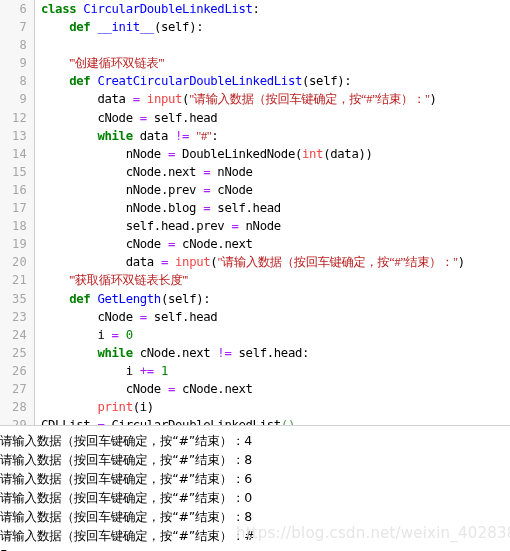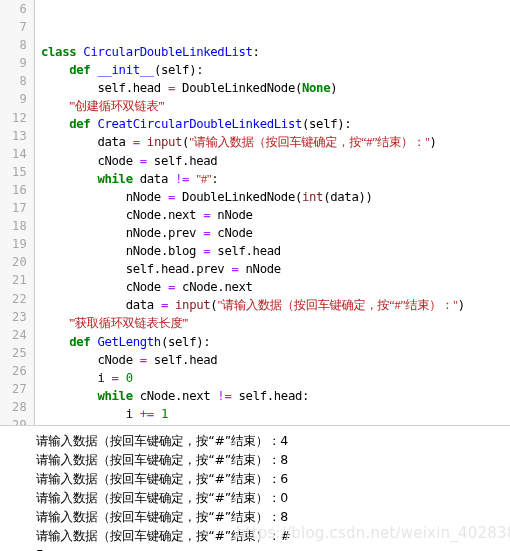--- a/index.html
+++ b/index.html
@@ -71,26 +71,25 @@
 
   .codetext {
     position: absolute;
     left: 41px;
     top: 0;
     font-family: "DejaVu Sans Mono", monospace;
     font-size: 12.3px;
     color: #000000;
     white-space: pre;
     letter-spacing: -0.35px;
-    margin-top: 43px;
   }
 
   
   .kw      { color: #008000; font-weight: bold; }   
-  .bi      { color: #7f1d1d; }                      
+  .bi      { color: #ef4444; }                      
   .fn      { color: #0000ff; }                      
   .str     { color: #ba2121; font-family: Liberation Serif, serif; }                      
   .op      { color: #aa22ff; }                      
   .num     { color: #008000; }                      
   .paren-g { color: #4a9e4a; }                      
   .plain   { color: #000000; }
 
   
   #pane-divider {
     position: absolute;
@@ -108,27 +107,26 @@
     top: 426px;
     width: 510px;
     height: 125px;
     background: #ffffff;
   }
 
   .console-row {
     position: relative;
     height: 19px;
     line-height: 19px;
-    padding-left: 12px;
+    padding-left: 0;
     white-space: pre;
     font-family: "DejaVu Sans", sans-serif;
     font-size: 12.5px;
     color: #000000;
     letter-spacing: -0.2px;
-    margin-left: 24px;
   }
   #console-pad { height: 5px; }
 
   
   #watermark {
     position: absolute;
     left: 236px;
     top: 524px;
     font-family: "DejaVu Sans", sans-serif;
     font-size: 15px;
@@ -140,35 +138,35 @@
 </style>
 </head>
 <body>
 
 <div id="editor">
   <div id="gutter-bg"></div>
   <div id="gutter-rule"></div>
   <div id="code-lines">
       <div class="code-row"><span class="lineno">6</span><span class="codetext"><span class="kw">class </span><span class="fn">CircularDoubleLinkedList</span><span class="plain">:</span></span></div>
       <div class="code-row"><span class="lineno">7</span><span class="codetext"><span class="plain">    </span><span class="kw">def </span><span class="fn">__init__</span><span class="plain">(self):</span></span></div>
-      <div class="code-row"><span class="lineno">8</span><span class="codetext"><span class="plain">        self.head </span><span class="op">=</span><span class="plain"> DoubleLinkedNode(</span><span class="kw">None</span><span class="plain">)</span></span></div>
+      <div class="code-row"><span class="lineno">8</span></div>
       <div class="code-row"><span class="lineno">9</span><span class="codetext"><span class="plain">    </span><span class="str">'''创建循环双链表'''</span></span></div>
       <div class="code-row"><span class="lineno">8</span><span class="codetext"><span class="plain">    </span><span class="kw">def </span><span class="fn">CreatCircularDoubleLinkedList</span><span class="plain">(self):</span></span></div>
       <div class="code-row"><span class="lineno">9</span><span class="codetext"><span class="plain">        data </span><span class="op">=</span><span class="plain"> </span><span class="bi">input</span><span class="plain">(</span><span class="str">"请输入数据（按回车键确定，按“#”结束）："</span><span class="plain">)</span></span></div>
       <div class="code-row"><span class="lineno">12</span><span class="codetext"><span class="plain">        cNode </span><span class="op">=</span><span class="plain"> self.head</span></span></div>
       <div class="code-row"><span class="lineno">13</span><span class="codetext"><span class="plain">        </span><span class="kw">while </span><span class="plain">data </span><span class="op">!=</span><span class="plain"> </span><span class="str">"#"</span><span class="plain">:</span></span></div>
       <div class="code-row"><span class="lineno">14</span><span class="codetext"><span class="plain">            nNode </span><span class="op">=</span><span class="plain"> DoubleLinkedNode(</span><span class="bi">int</span><span class="plain">(data))</span></span></div>
       <div class="code-row"><span class="lineno">15</span><span class="codetext"><span class="plain">            cNode.next </span><span class="op">=</span><span class="plain"> nNode</span></span></div>
       <div class="code-row"><span class="lineno">16</span><span class="codetext"><span class="plain">            nNode.prev </span><span class="op">=</span><span class="plain"> cNode</span></span></div>
       <div class="code-row"><span class="lineno">17</span><span class="codetext"><span class="plain">            nNode.blog </span><span class="op">=</span><span class="plain"> self.head</span></span></div>
       <div class="code-row"><span class="lineno">18</span><span class="codetext"><span class="plain">            self.head.prev </span><span class="op">=</span><span class="plain"> nNode</span></span></div>
       <div class="code-row"><span class="lineno">19</span><span class="codetext"><span class="plain">            cNode </span><span class="op">=</span><span class="plain"> cNode.next</span></span></div>
       <div class="code-row"><span class="lineno">20</span><span class="codetext"><span class="plain">            data </span><span class="op">=</span><span class="plain"> </span><span class="bi">input</span><span class="plain">(</span><span class="str">"请输入数据（按回车键确定，按“#”结束）："</span><span class="plain">)</span></span></div>
       <div class="code-row"><span class="lineno">21</span><span class="codetext"><span class="plain">    </span><span class="str">'''获取循环双链表长度'''</span></span></div>
-      <div class="code-row"><span class="lineno">22</span><span class="codetext"><span class="plain">    </span><span class="kw">def </span><span class="fn">GetLength</span><span class="plain">(self):</span></span></div>
+      <div class="code-row"><span class="lineno">35</span><span class="codetext"><span class="plain">    </span><span class="kw">def </span><span class="fn">GetLength</span><span class="plain">(self):</span></span></div>
       <div class="code-row"><span class="lineno">23</span><span class="codetext"><span class="plain">        cNode </span><span class="op">=</span><span class="plain"> self.head</span></span></div>
       <div class="code-row"><span class="lineno">24</span><span class="codetext"><span class="plain">        i </span><span class="op">=</span><span class="plain"> </span><span class="num">0</span></span></div>
       <div class="code-row"><span class="lineno">25</span><span class="codetext"><span class="plain">        </span><span class="kw">while </span><span class="plain">cNode.next </span><span class="op">!=</span><span class="plain"> self.head:</span></span></div>
       <div class="code-row"><span class="lineno">26</span><span class="codetext"><span class="plain">            i </span><span class="op">+=</span><span class="plain"> </span><span class="num">1</span></span></div>
       <div class="code-row"><span class="lineno">27</span><span class="codetext"><span class="plain">            cNode </span><span class="op">=</span><span class="plain"> cNode.next</span></span></div>
       <div class="code-row"><span class="lineno">28</span><span class="codetext"><span class="plain">        </span><span class="bi">print</span><span class="plain">(i)</span></span></div>
       <div class="code-row"><span class="lineno">29</span><span class="codetext"><span class="plain">CDLList </span><span class="op">=</span><span class="plain"> CircularDoubleLinkedList</span><span class="paren-g">()</span></span></div>
       <div class="code-row"><span class="lineno">30</span><span class="codetext"><span class="plain">CDLList.CreatCircularDoubleLinkedList</span><span class="paren-g">()</span></span></div>
       <div class="code-row"><span class="lineno">31</span><span class="codetext"><span class="plain">CDLList.GetLength</span><span class="paren-g">()</span></span></div>
     </div>

